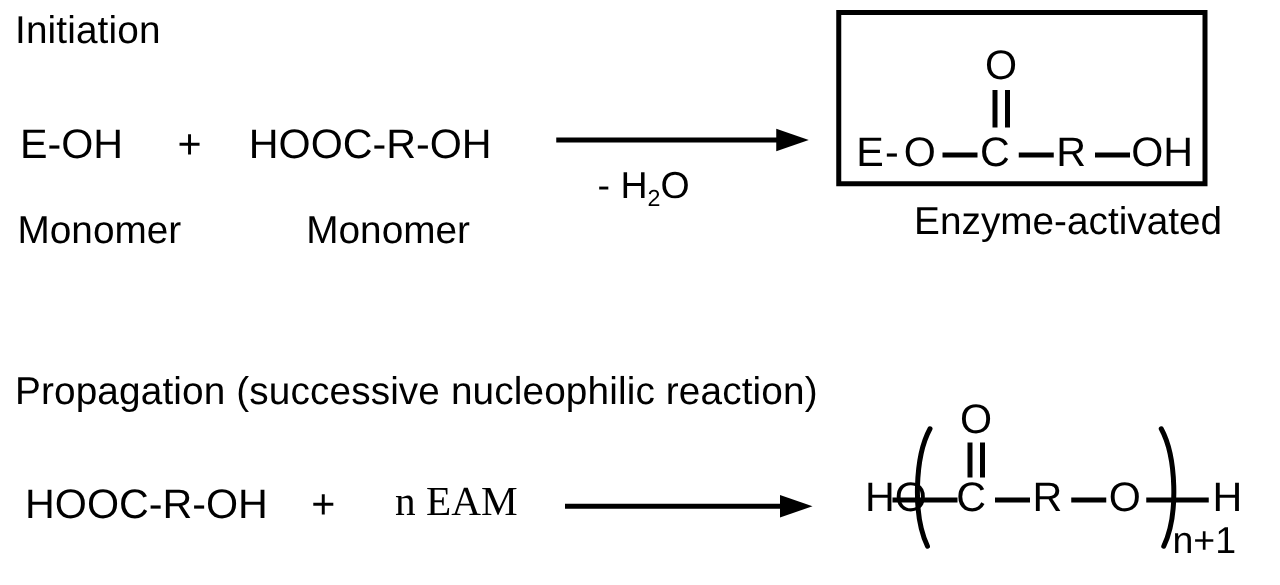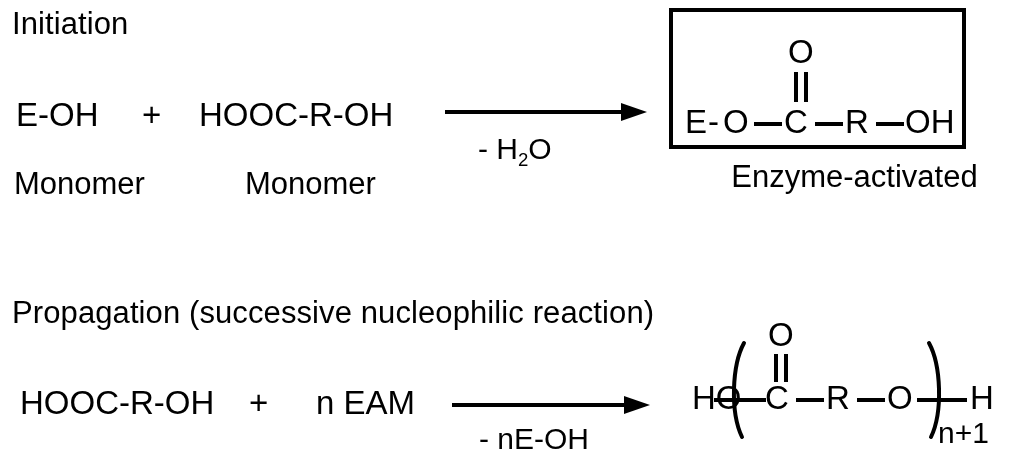--- a/index.html
+++ b/index.html
@@ -154,28 +154,27 @@
   <div class="abs caption" style="left:706px; top:160px; width:297px;">
     <div>Enzyme-activated</div>
   </div>
 
   <div class="abs heading" style="left:12px; top:297px;">Propagation (successive nucleophilic reaction)</div>
 
   <div class="abs eqtext" style="left:20px; top:386px;">HOOC-R-OH</div>
 
   <div class="abs eqtext" style="left:249px; top:386px;">+</div>
 
-  <div class="abs eqtext" style="left:316px; top:386px;">n EAM</div>
+  <div class="abs eqtext" style="left:316px; top:386px;font-family:Liberation Serif, serif;">n EAM</div>
 
   <div class="arrow" style="left:452px; top:393px; width:198px; height:24px;">
     <div class="shaft" style="width:178px;"></div>
     <div class="head" style="left:172px;"></div>
   </div>
 
-  <div class="abs overarrow-label" style="left:479px; top:424px;">- nE-OH</div>
 
   <div class="abs" style="left:676px; top:318px; width:348px; height:150px;">
 
     <div class="atom" style="left:16px; top:63px;">HO</div>
 
     <div class="paren" style="left:50px; top:22px;">
       <svg width="22" height="100" viewBox="0 0 22 100" aria-hidden="true">
         <path d="M18 3 C 6 25, 4 72, 16 97" stroke="#000" stroke-width="4" fill="none" stroke-linecap="round"></path>
       </svg>
     </div>

